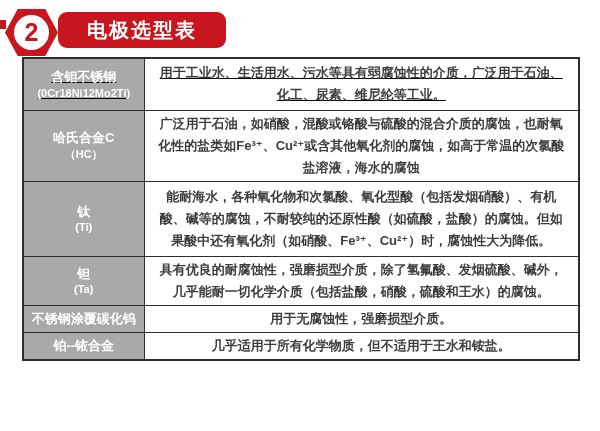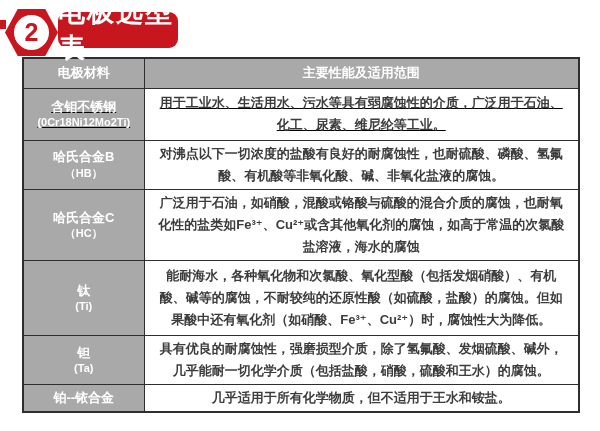--- a/index.html
+++ b/index.html
@@ -14,23 +14,23 @@
     position:absolute; left:5px; top:9px; width:53px; height:47px; background:#c8161e;
     clip-path:polygon(24% 0,76% 0,100% 50%,76% 100%,24% 100%,0 50%);
     display:flex; align-items:center; justify-content:center; z-index:2;
   }
   .hex-inner {
     width:35px; height:35px; background:#ffffff; border-radius:50%;
     display:flex; align-items:center; justify-content:center;
     color:#c8161e; font-weight:bold; font-size:25px; line-height:1;
   }
   .title-pill {
-    position:absolute; left:58px; top:12px; width:120px; height:36px;
+    position:absolute; left:58px; top:12px; width:168px; height:36px;
     background:#c8161e; border-radius:9px; z-index:1;
-    color:#ffffff; font-size:27px; font-weight:bold; letter-spacing:2px;
+    color:#ffffff; font-size:20px; font-weight:bold; letter-spacing:2px;
     display:flex; align-items:center; justify-content:center;
   }
   
   table.sel {
     position:absolute; left:22px; top:57px; width:556px;
     border-collapse:collapse; table-layout:fixed;
     border:2px solid #2e2e2e;
   }
   table.sel th, table.sel td { border:1px solid #2e2e2e; overflow:hidden; }
   col.c1 { width:121px; }
@@ -65,40 +65,29 @@
 </div>
 
 <div class="title-pill">电极选型表</div>
 
 <table class="sel">
   <colgroup>
       <col class="c1">
       <col class="c2">
     </colgroup>
   <tbody>
-      <tr class="hr">
-    <th class="hcell">电极材料</th>
-    <th class="hcell">主要性能及适用范围</th>
-  </tr>
 
   <tr class="r0">
     <td class="mat">
       <span>含钼不锈钢</span>
       <span class="sub">(0Cr18Ni12Mo2Ti)</span>
     </td>
     <td class="desc">用于工业水、生活用水、污水等具有弱腐蚀性的介质，广泛用于石油、化工、尿素、维尼纶等工业。</td>
   </tr>
 
-  <tr class="r1">
-    <td class="mat">
-      <span>哈氏合金B</span>
-      <span class="sub">（HB）</span>
-    </td>
-    <td class="desc">对沸点以下一切浓度的盐酸有良好的耐腐蚀性，也耐硫酸、磷酸、氢氟酸、有机酸等非氧化酸、碱、非氧化盐液的腐蚀。</td>
-  </tr>
 
   <tr class="r2">
     <td class="mat">
       <span>哈氏合金C</span>
       <span class="sub">（HC）</span>
     </td>
     <td class="desc">广泛用于石油，如硝酸，混酸或铬酸与硫酸的混合介质的腐蚀，也耐氧化性的盐类如Fe³⁺、Cu²⁺或含其他氧化剂的腐蚀，如高于常温的次氯酸盐溶液，海水的腐蚀</td>
   </tr>
 
   <tr class="r3">
@@ -110,20 +99,26 @@
   </tr>
 
   <tr class="r4">
     <td class="mat">
       <span>钽</span>
       <span class="sub">(Ta)</span>
     </td>
     <td class="desc">具有优良的耐腐蚀性，强磨损型介质，除了氢氟酸、发烟硫酸、碱外，几乎能耐一切化学介质（包括盐酸，硝酸，硫酸和王水）的腐蚀。</td>
   </tr>
 
+  <tr class="r5">
+    <td class="mat">
+      <span>不锈钢涂覆碳化钨</span>
+    </td>
+    <td class="desc">用于无腐蚀性，强磨损型介质。</td>
+  </tr>
 
   <tr class="r6">
     <td class="mat">
       <span>铂--铱合金</span>
     </td>
     <td class="desc">几乎适用于所有化学物质，但不适用于王水和铵盐。</td>
   </tr>
 </tbody>
   </table>
 

